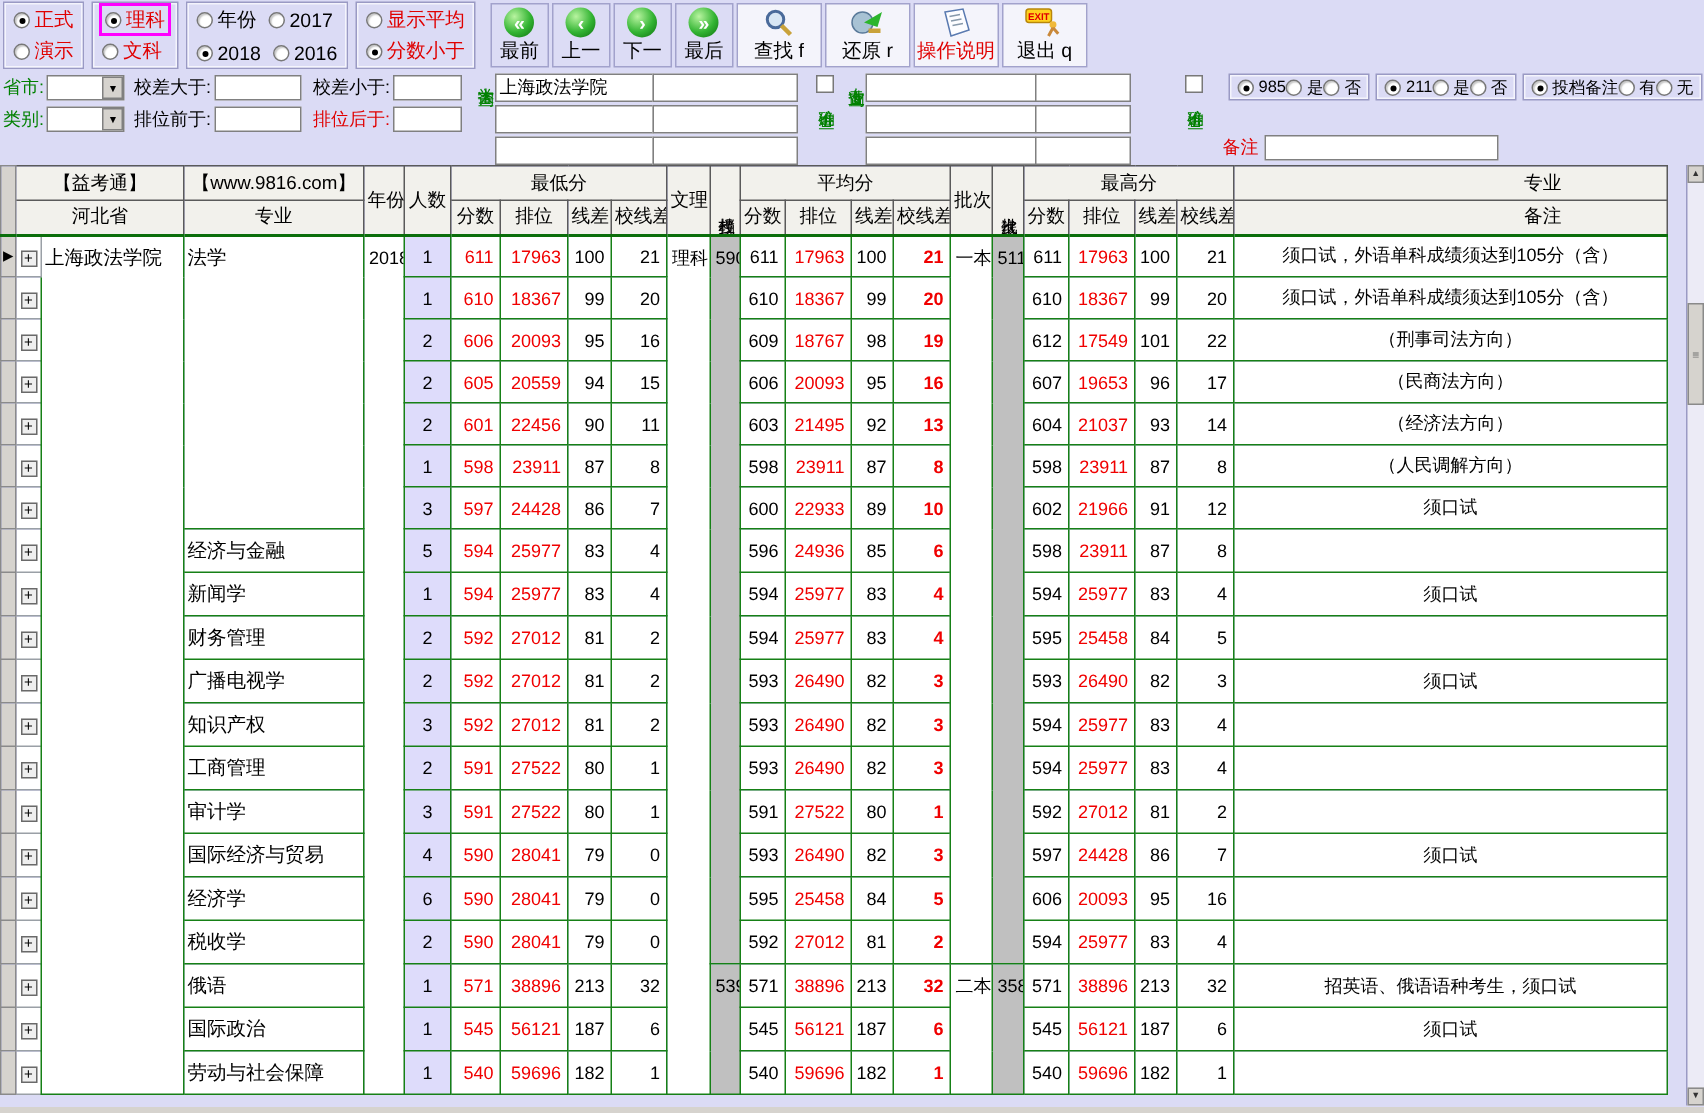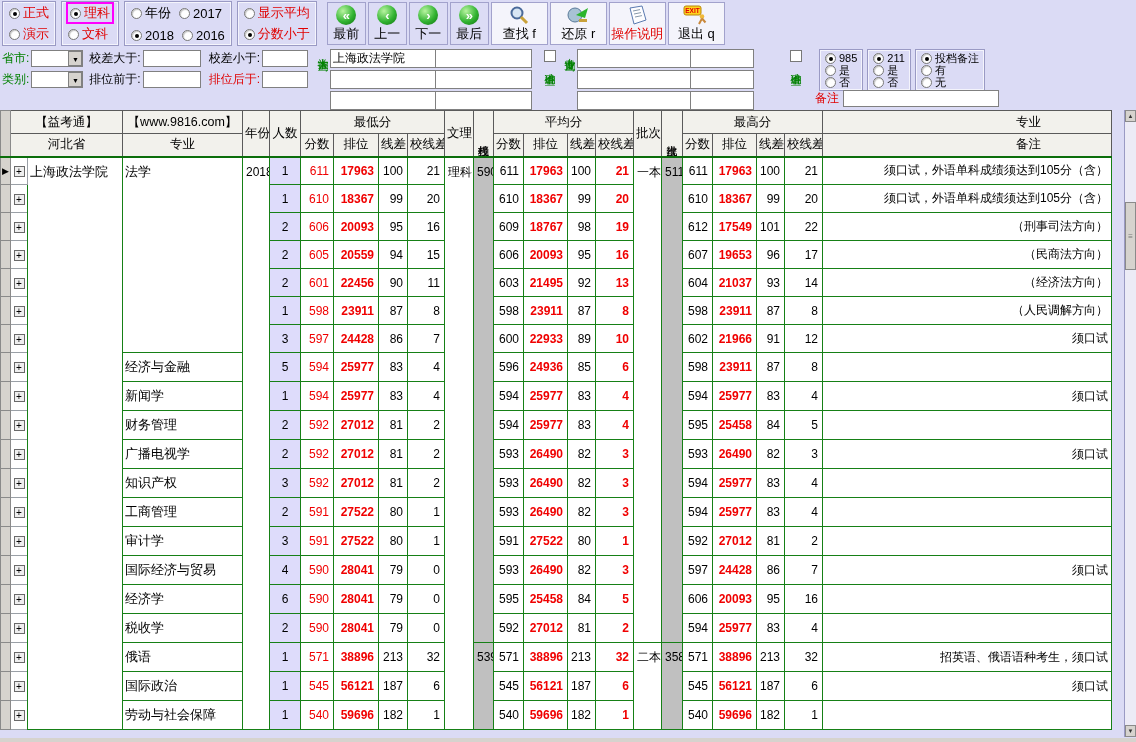--- a/index.html
+++ b/index.html
@@ -32,21 +32,21 @@
 .w58{width:58px;margin:0 8px 0 2px}.w46{width:46px;margin-left:2px}
 .vlabel{writing-mode:vertical-rl;color:#008000;font-size:11px;line-height:13px;letter-spacing:1px}
 .qblock{position:absolute;top:2px;display:flex;gap:1px}
 .qgrid{display:grid;grid-template-rows:repeat(3,19px);grid-auto-flow:row;row-gap:2px}
 .qrow{display:flex}
 .qin{height:19px;background:#fff;border:1px solid #808080;font-size:12px;padding:0 2px;font-family:inherit}
 .w106{width:106px}.w97{width:97px;margin-left:-1px}.w114{width:114px}.w64{width:64px;margin-left:-1px}
 .exact{position:absolute;top:3px;display:flex;flex-direction:column;align-items:center;gap:2px}
 .chk{width:12px;height:12px;background:#fff;border:1px solid #787878;display:inline-block}
 .flags{position:absolute;left:820px;top:3px;display:flex;gap:6px}
-.fbox{border:1px solid #f4f4fc;box-shadow:0 0 0 1px #9a9ac4;padding:1px 4px;display:flex;flex-direction:column;justify-content:center}
+.fbox{border:1px solid #f4f4fc;box-shadow:0 0 0 1px #9a9ac4;padding:1px 4px;display:flex;flex-direction:row;justify-content:center}
 .fopt{display:flex;align-items:center;gap:3px;font-size:11px;height:12px;color:#000}
 .remark{position:absolute;left:815px;top:43px;display:flex;align-items:center;gap:4px}
 .rlab{color:#e00000;font-size:12px}
 .w156{width:156px}
 
 .gridwrap{position:absolute;left:0;top:110px}
 table{border-collapse:collapse;table-layout:fixed;width:1111px}
 th{background:#f2f1ec;border:1px solid #5a5a5a;font-weight:normal;font-size:12.5px;color:#000;height:23px;padding:0 2px;overflow:hidden;white-space:nowrap}
 th.selth{background:#d6d3ce;border-color:#8a8a8a}
 th.rgt{text-align:right;padding-right:70px}
@@ -58,22 +58,22 @@
 .cexp{border-color:#9aa0a6;text-align:center;padding:0}
 .plus{display:inline-block;width:11px;height:11px;border:1px solid #6a6a6a;background:#efefef;font-size:10px;line-height:9px;text-align:center;color:#000;cursor:pointer}
 .vt{vertical-align:top;line-height:28px}
 .cname,.cmajor{text-align:left;font-size:13px;padding:0 2px}
 .cmid{text-align:center}
 .cgray{background:#c0c0c0;text-align:center}
 .ccount{background:#dedcfb;text-align:center}
 .cnum{text-align:right;padding-right:4px}
 .red{color:#f00000}
 .redb{color:#f00000;font-weight:bold}
-.rankv{color:#f00000;font-weight:bold}
-.cnote{text-align:right;font-size:12px}
+.rankv{color:#f00000;font-weight:normal}
+.cnote{text-align:center;font-size:12px}
 
 .vscroll{position:absolute;right:0;top:110px;width:12px;height:627px;background:#ecebf6;border-left:1px solid #9a9ac4}
 .sbtn{position:absolute;left:0;width:11px;height:12px;background:#d6d3ce;border:1px solid #8a8a8a;font-size:6px;text-align:center;line-height:11px;color:#333}
 .sup{top:0}.sdn{bottom:0}
 .sthumb{position:absolute;left:0;top:92px;width:11px;height:68px;background:#d6d3ce;border:1px solid #8a8a8a;font-size:8px;text-align:center;line-height:68px;color:#777}
 .bottomstrip{position:absolute;left:0;bottom:0;width:100%;height:4px;background:#d6d3ce}
 </style>
 </head>
 <body>
 

